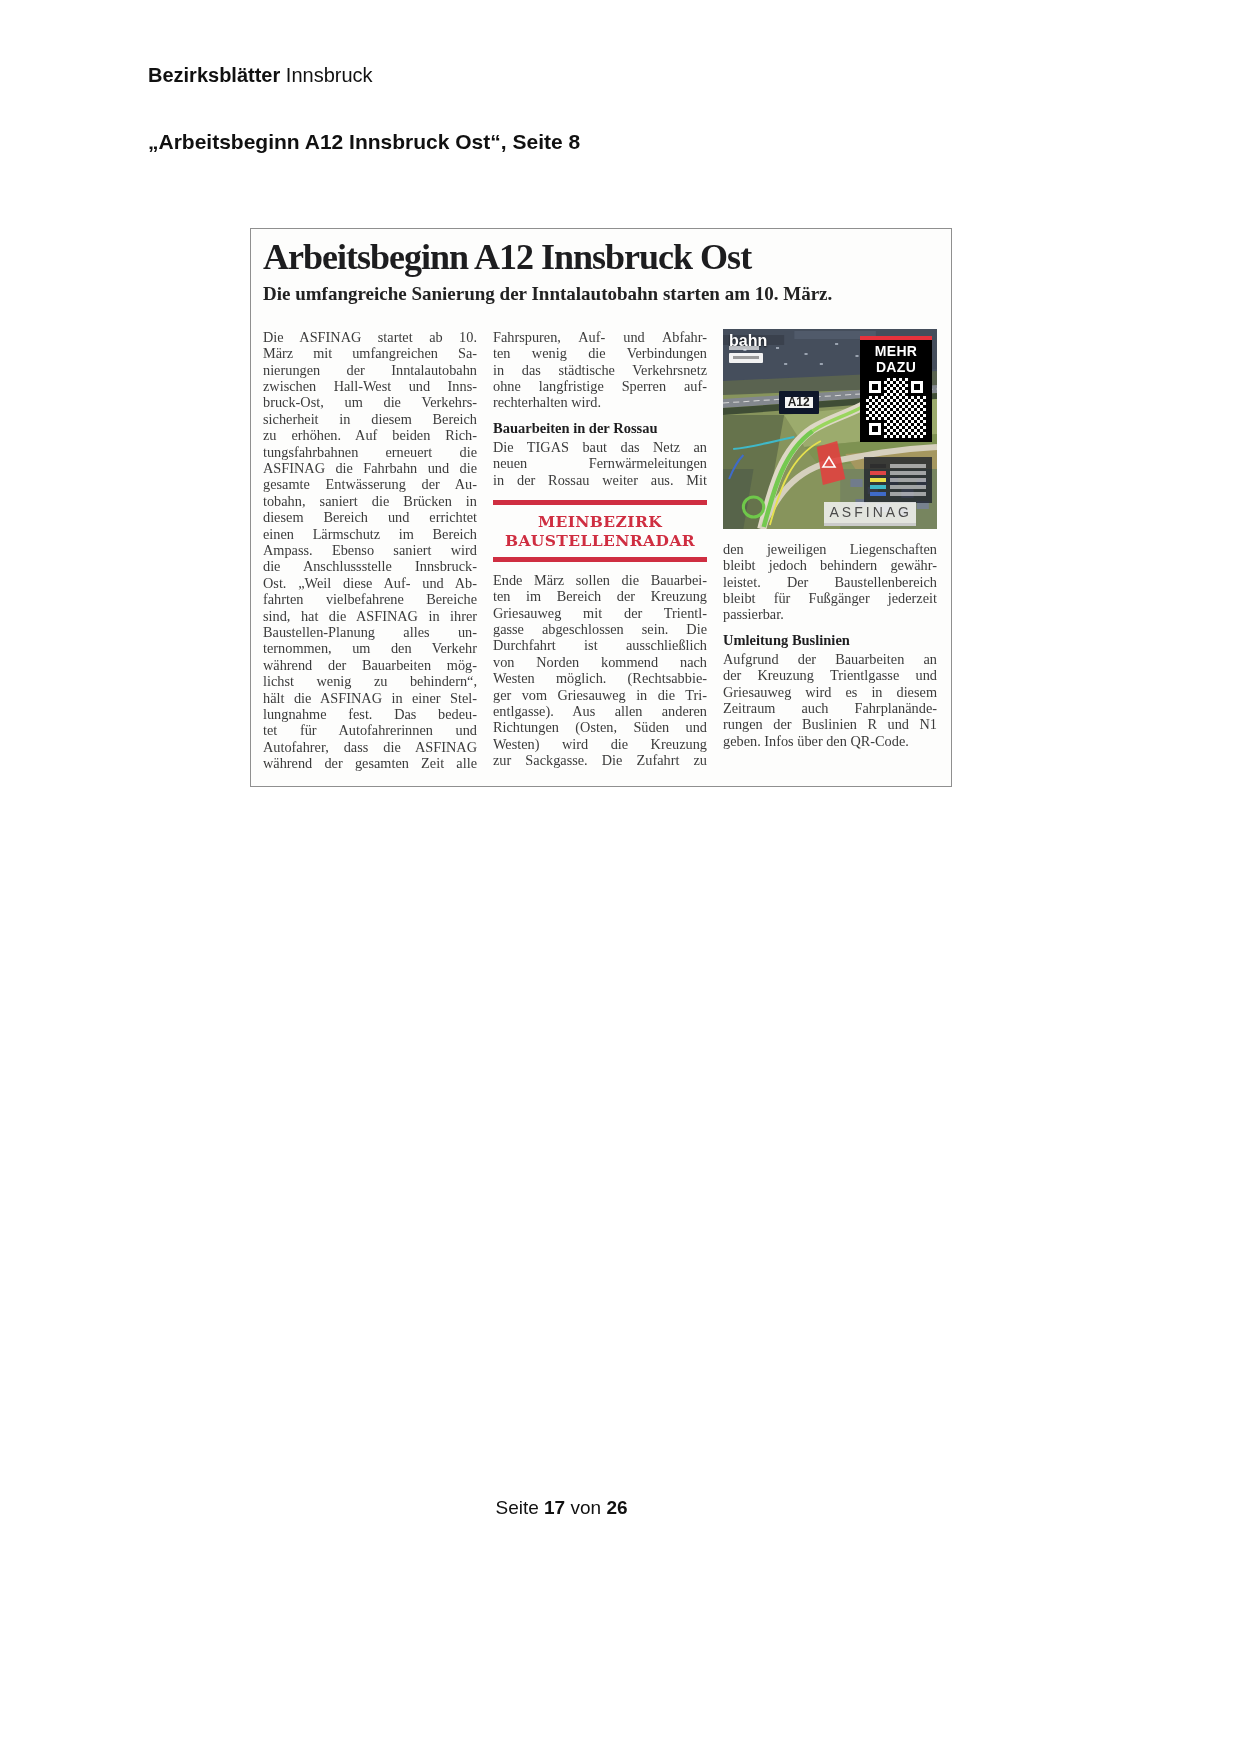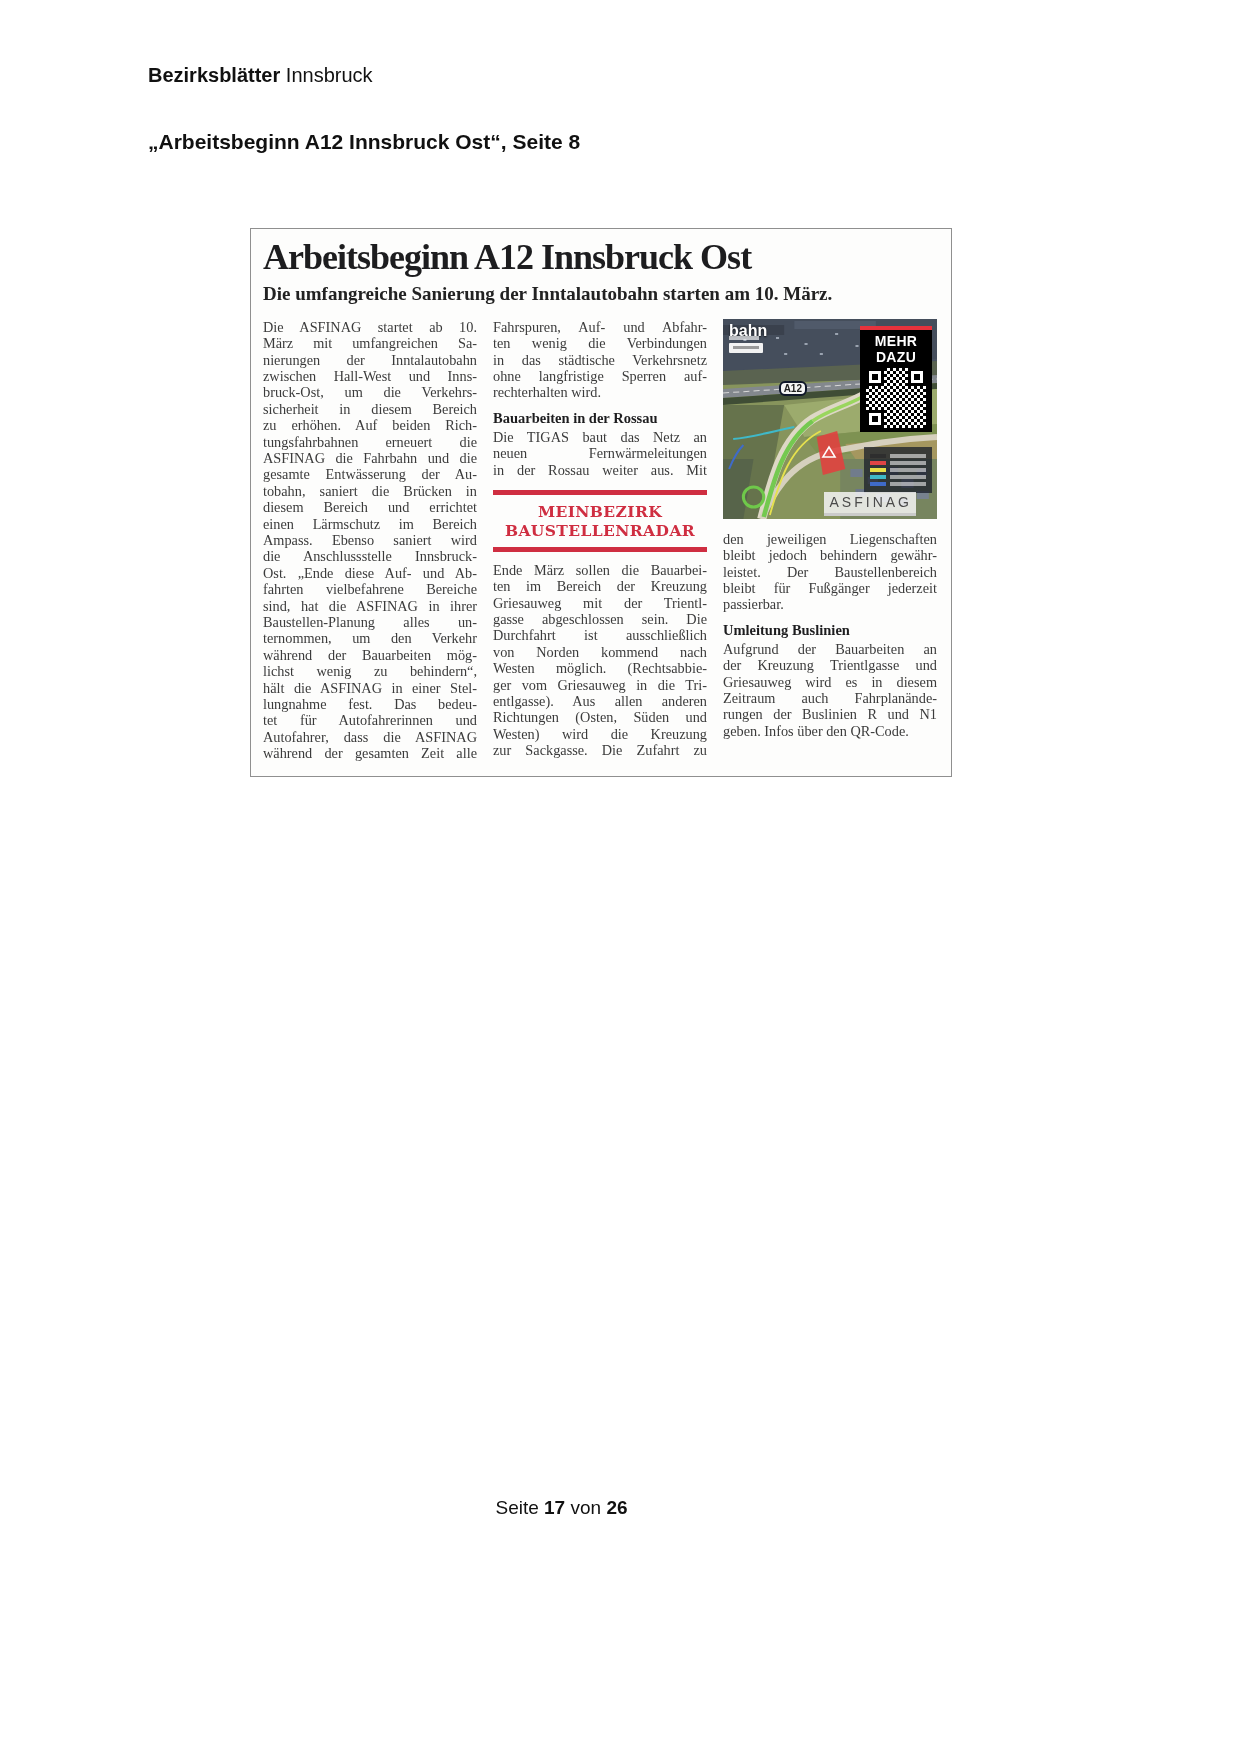--- a/index.html
+++ b/index.html
@@ -9,42 +9,42 @@
   .brand{position:absolute;left:148px;top:64px;font-size:20px;color:#111;}
   .brand .b{font-weight:bold;}
   .doc-title{position:absolute;left:148px;top:130px;font-size:21px;font-weight:bold;color:#111;}
 
   .clipping{position:absolute;left:250px;top:228px;width:702px;box-sizing:border-box;
             border:1px solid #8f8f8f;background:#fdfdfc;padding:8px 12px 14px 12px;}
   .headline{margin:2px 0 0 0;font-family:"Liberation Serif",serif;font-weight:bold;
             font-size:36px;line-height:1.02;letter-spacing:-1px;color:#1d1d1f;white-space:nowrap;}
   .subhead{margin-top:7px;padding-bottom:8px;font-family:"Liberation Serif",serif;
            font-weight:bold;font-size:19px;color:#222;}
-  .cols{display:flex;gap:16px;margin-top:6px;}
+  .cols{display:flex;gap:16px;margin-top:16px;}
   .col{width:214px;min-width:214px;}
   .para{font-family:"Liberation Serif",serif;font-size:14.3px;line-height:16.4px;color:#3b3b3b;}
   .jline{text-align:left;white-space:nowrap;}
   .jline.fill{text-align:justify;text-align-last:justify;white-space:normal;}
   .col-heading{font-family:"Liberation Serif",serif;font-weight:bold;font-size:14.5px;
                color:#1d1d1f;margin:9px 0 2px 0;}
 
   .redbox{margin:12px 0 10px 0;}
   .redbar{height:5px;background:#cf2e41;}
   .redbox-text{padding:7px 0 6px 0;text-align:center;font-family:"DejaVu Serif",serif;
                font-weight:bold;font-size:15.5px;line-height:1.25;color:#cf2e41;letter-spacing:.4px;}
 
   .photo{position:relative;width:214px;height:200px;overflow:hidden;background:#87945c;}
   .photo svg.map{position:absolute;inset:0;width:100%;height:100%;}
   .photo-label{position:absolute;left:6px;top:3px;color:#fff;font-weight:bold;font-size:16px;
                text-shadow:0 1px 2px rgba(0,0,0,.8);}
   .photo-sublabel{position:absolute;left:6px;top:17px;width:30px;height:4px;background:rgba(255,255,255,.65);}
   .photo-chip{position:absolute;left:6px;top:24px;width:34px;height:10px;background:#f2f2f2;border-radius:1px;}
   .photo-chip i{display:block;margin:3px 4px;height:3px;background:#9a9a9a;}
-  .a12-badge{position:absolute;left:26%;top:31%;background:#f5f5f5;border:2px solid #0f172a;
-             border-radius:6px;font-size:10px;font-weight:bold;color:#222;padding:0 3px;line-height:11px;}
+  .a12-badge{position:absolute;left:26%;top:31%;background:#f5f5f5;border:6px solid #0f172a;
+             border-radius:1px;font-size:12px;font-weight:bold;color:#222;padding:0 3px;line-height:11px;}
   .qr-panel{position:absolute;right:5px;top:7px;width:72px;background:#000;}
   .qr-redbar{height:4px;background:#e8323c;}
   .qr-title{color:#fff;font-weight:bold;font-size:14px;text-align:center;padding:3px 0 2px 0;letter-spacing:.3px;}
   .qr-code{display:block;margin:1px auto 4px auto;width:60px;height:60px;}
   .legend{position:absolute;right:5px;bottom:26px;background:rgba(28,33,44,.78);padding:4px 6px;}
   .legend-row{display:flex;align-items:center;gap:4px;margin:3px 0;}
   .legend-swatch{width:16px;height:4px;display:inline-block;}
   .legend-text{width:36px;height:4px;background:rgba(255,255,255,.55);display:inline-block;}
   .watermark{position:absolute;right:21px;bottom:3px;background:rgba(245,245,245,.85);
              color:#4a4a4a;font-weight:normal;font-size:14px;letter-spacing:3px;padding:2px 4px 3px 6px;
@@ -86,21 +86,21 @@
             <div class="jline fill">sicherheit in diesem Bereich</div>
             <div class="jline fill">zu erhöhen. Auf beiden Rich-</div>
             <div class="jline fill">tungsfahrbahnen erneuert die</div>
             <div class="jline fill">ASFINAG die Fahrbahn und die</div>
             <div class="jline fill">gesamte Entwässerung der Au-</div>
             <div class="jline fill">tobahn, saniert die Brücken in</div>
             <div class="jline fill">diesem Bereich und errichtet</div>
             <div class="jline fill">einen Lärmschutz im Bereich</div>
             <div class="jline fill">Ampass. Ebenso saniert wird</div>
             <div class="jline fill">die Anschlussstelle Innsbruck-</div>
-            <div class="jline fill">Ost. „Ende diese Auf- und Ab-</div>
+            <div class="jline fill">Ost. „Weil diese Auf- und Ab-</div>
             <div class="jline fill">fahrten vielbefahrene Bereiche</div>
             <div class="jline fill">sind, hat die ASFINAG in ihrer</div>
             <div class="jline fill">Baustellen-Planung alles un-</div>
             <div class="jline fill">ternommen, um den Verkehr</div>
             <div class="jline fill">während der Bauarbeiten mög-</div>
             <div class="jline fill">lichst wenig zu behindern“,</div>
             <div class="jline fill">hält die ASFINAG in einer Stel-</div>
             <div class="jline fill">lungnahme fest. Das bedeu-</div>
             <div class="jline fill">tet für Autofahrerinnen und</div>
             <div class="jline fill">Autofahrer, dass die ASFINAG</div>

